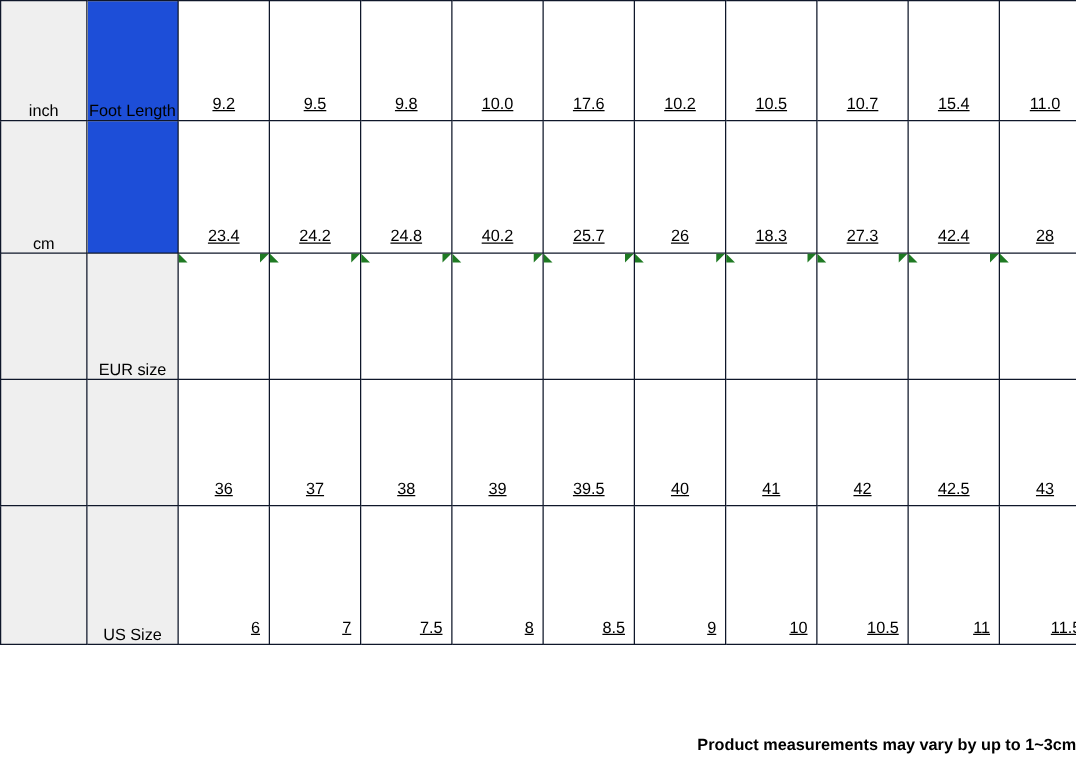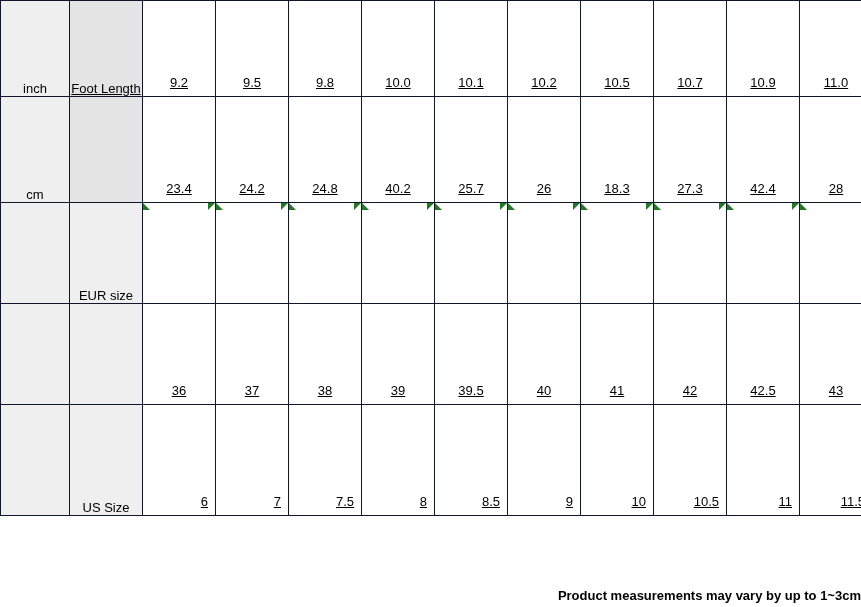--- a/index.html
+++ b/index.html
@@ -39,28 +39,27 @@
 
   .hdr-unit {
     width: 68px;
     background: #efefef;
     text-align: center;
     vertical-align: middle;
     font-size: 13px;
   }
   .hdr-label {
     width: 72px;
-    background: #e5e5e5;
+    background: #1d4ed8;
     text-align: left;
     vertical-align: middle;
     padding-left: 4px;
     font-size: 13px;
     white-space: nowrap;
     overflow: hidden;
-    text-decoration: underline;
   }
   .val {
     width: 72px;
     font-size: 13px;
     text-decoration: underline;
   }
   .cell-pad {
     padding: 0 6px 6px 6px;
   }
   
@@ -138,33 +137,33 @@
       <td class="val">
           <div class="cell-pad">9.5</div>
         </td>
       <td class="val">
           <div class="cell-pad">9.8</div>
         </td>
       <td class="val">
           <div class="cell-pad">10.0</div>
         </td>
       <td class="val">
-          <div class="cell-pad">10.1</div>
+          <div class="cell-pad">17.6</div>
         </td>
       <td class="val">
           <div class="cell-pad">10.2</div>
         </td>
       <td class="val">
           <div class="cell-pad">10.5</div>
         </td>
       <td class="val">
           <div class="cell-pad">10.7</div>
         </td>
       <td class="val">
-          <div class="cell-pad">10.9</div>
+          <div class="cell-pad">15.4</div>
         </td>
       <td class="val">
           <div class="cell-pad">11.0</div>
         </td>
     </tr>
 
     <tr class="row-cm">
       <td class="hdr-unit">cm</td>
       <td class="hdr-label"></td>
       <td class="val">

